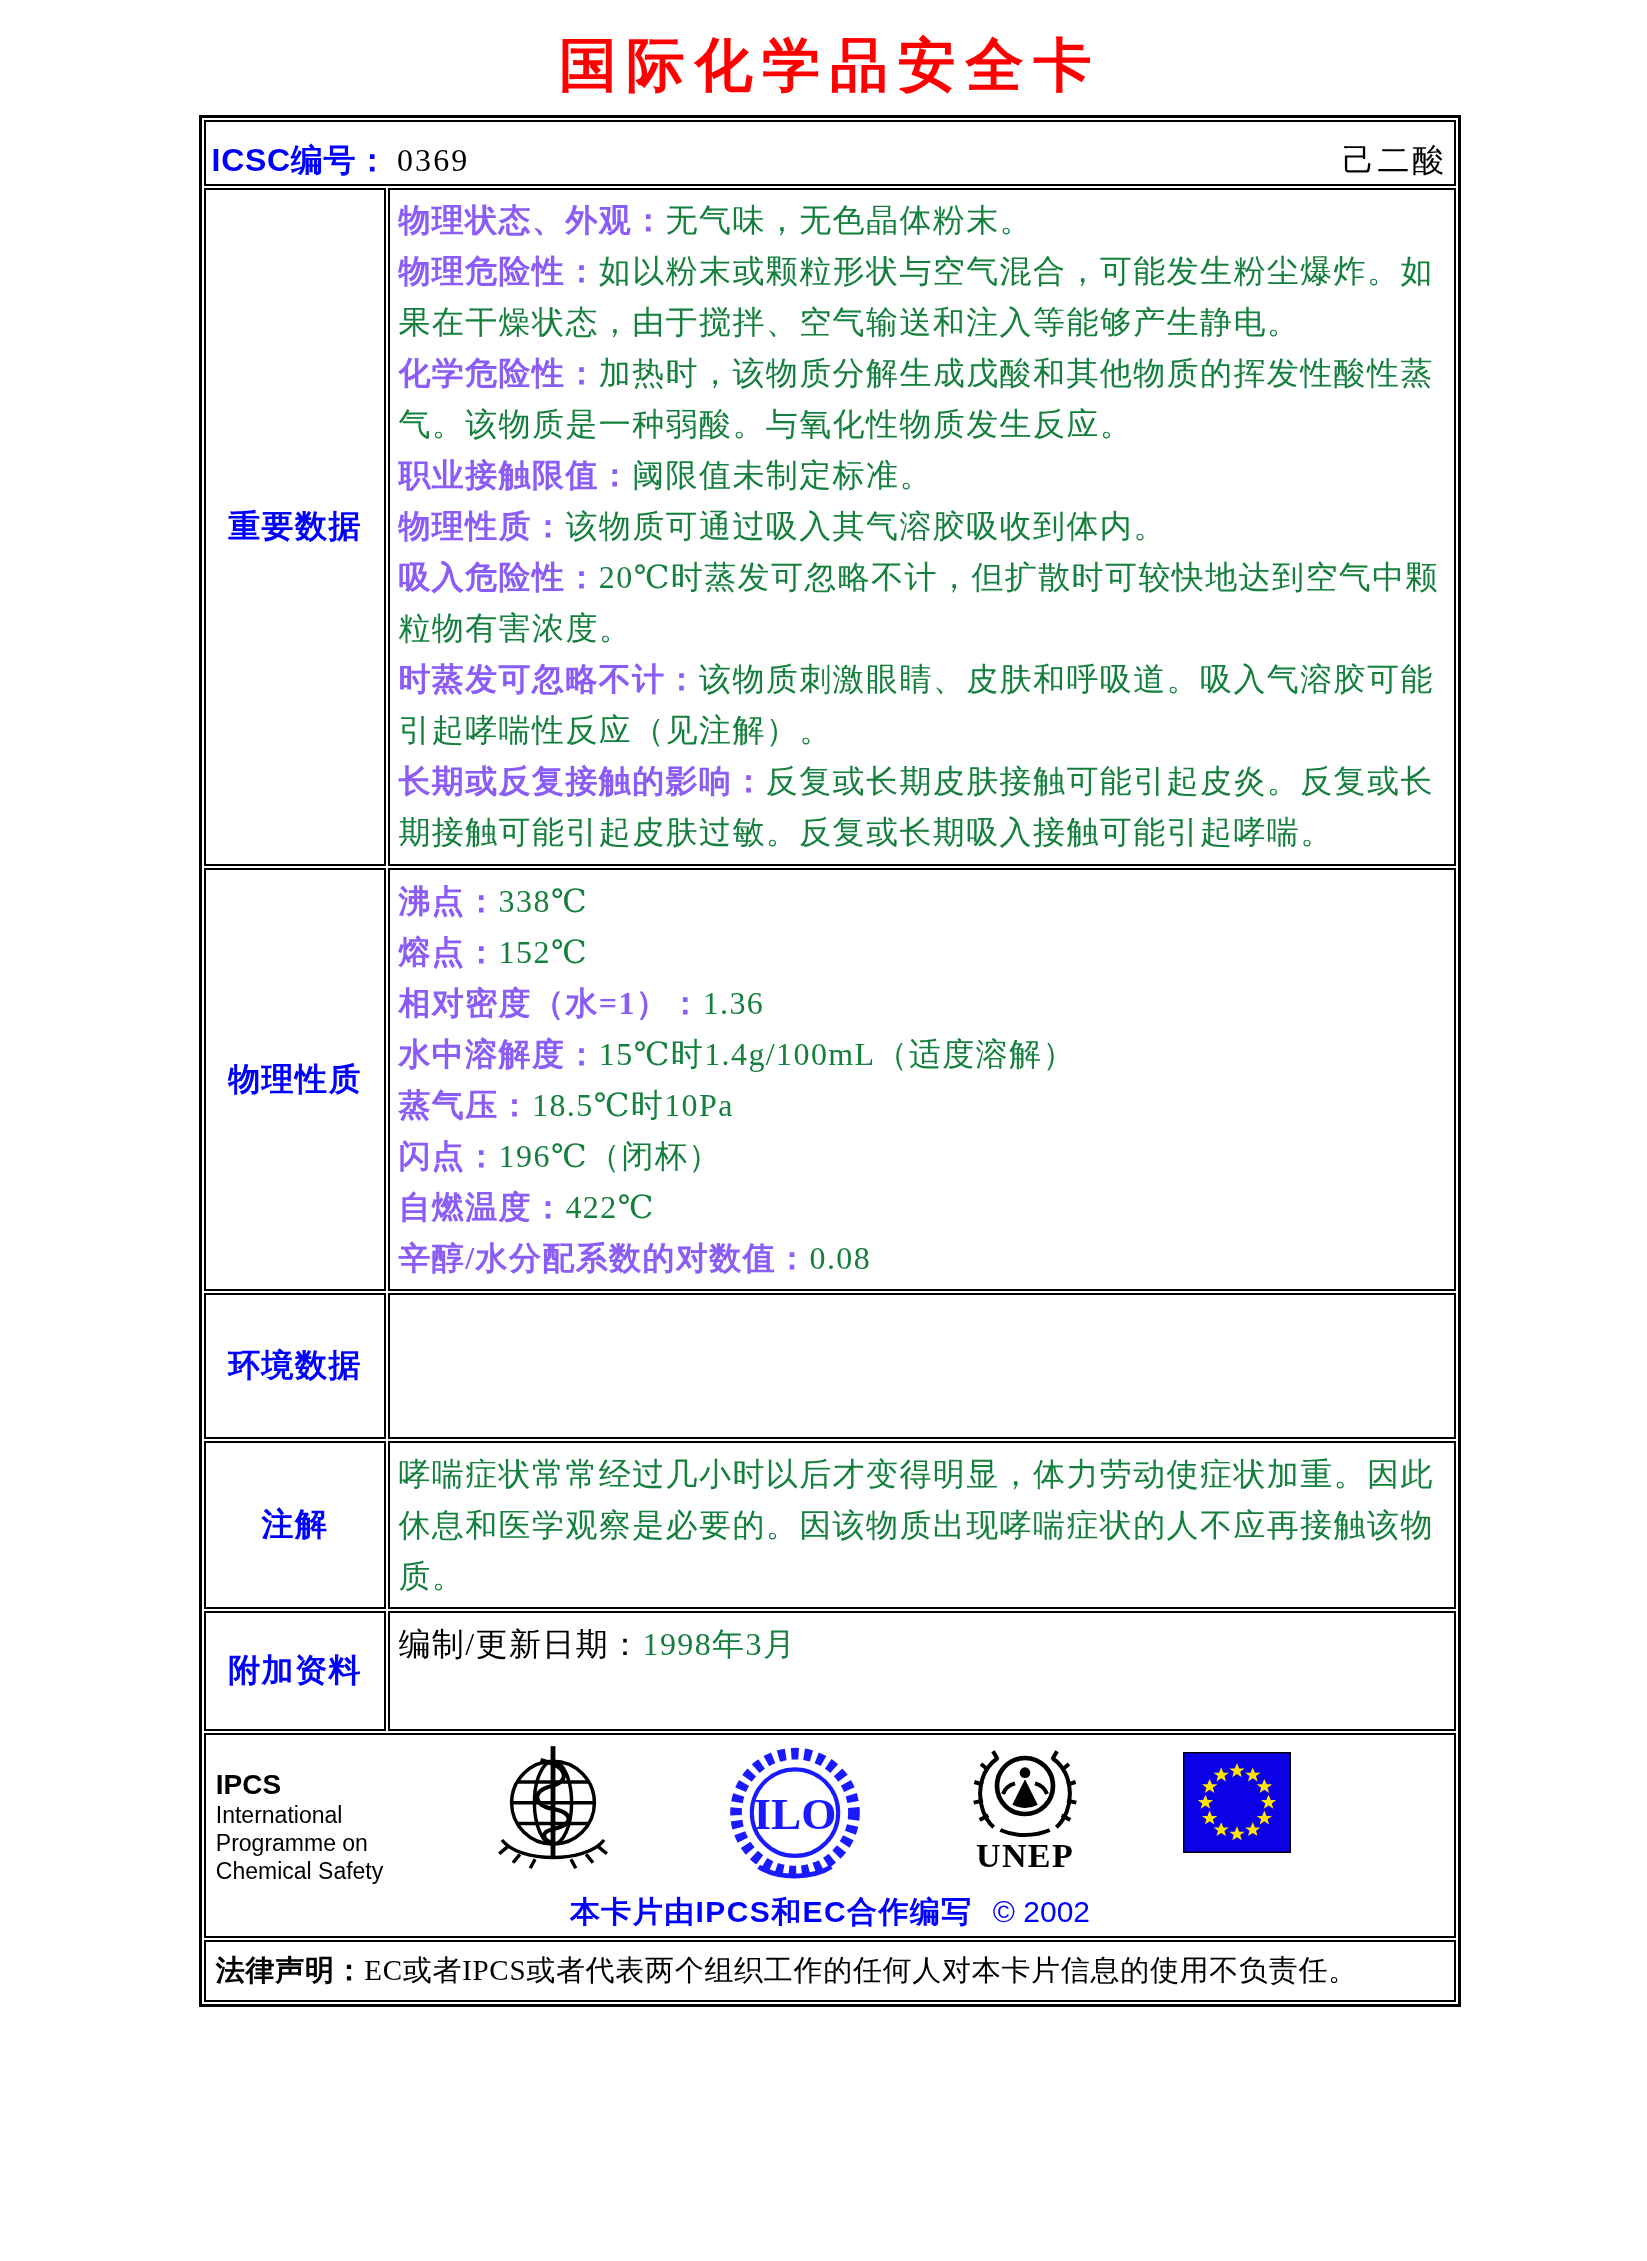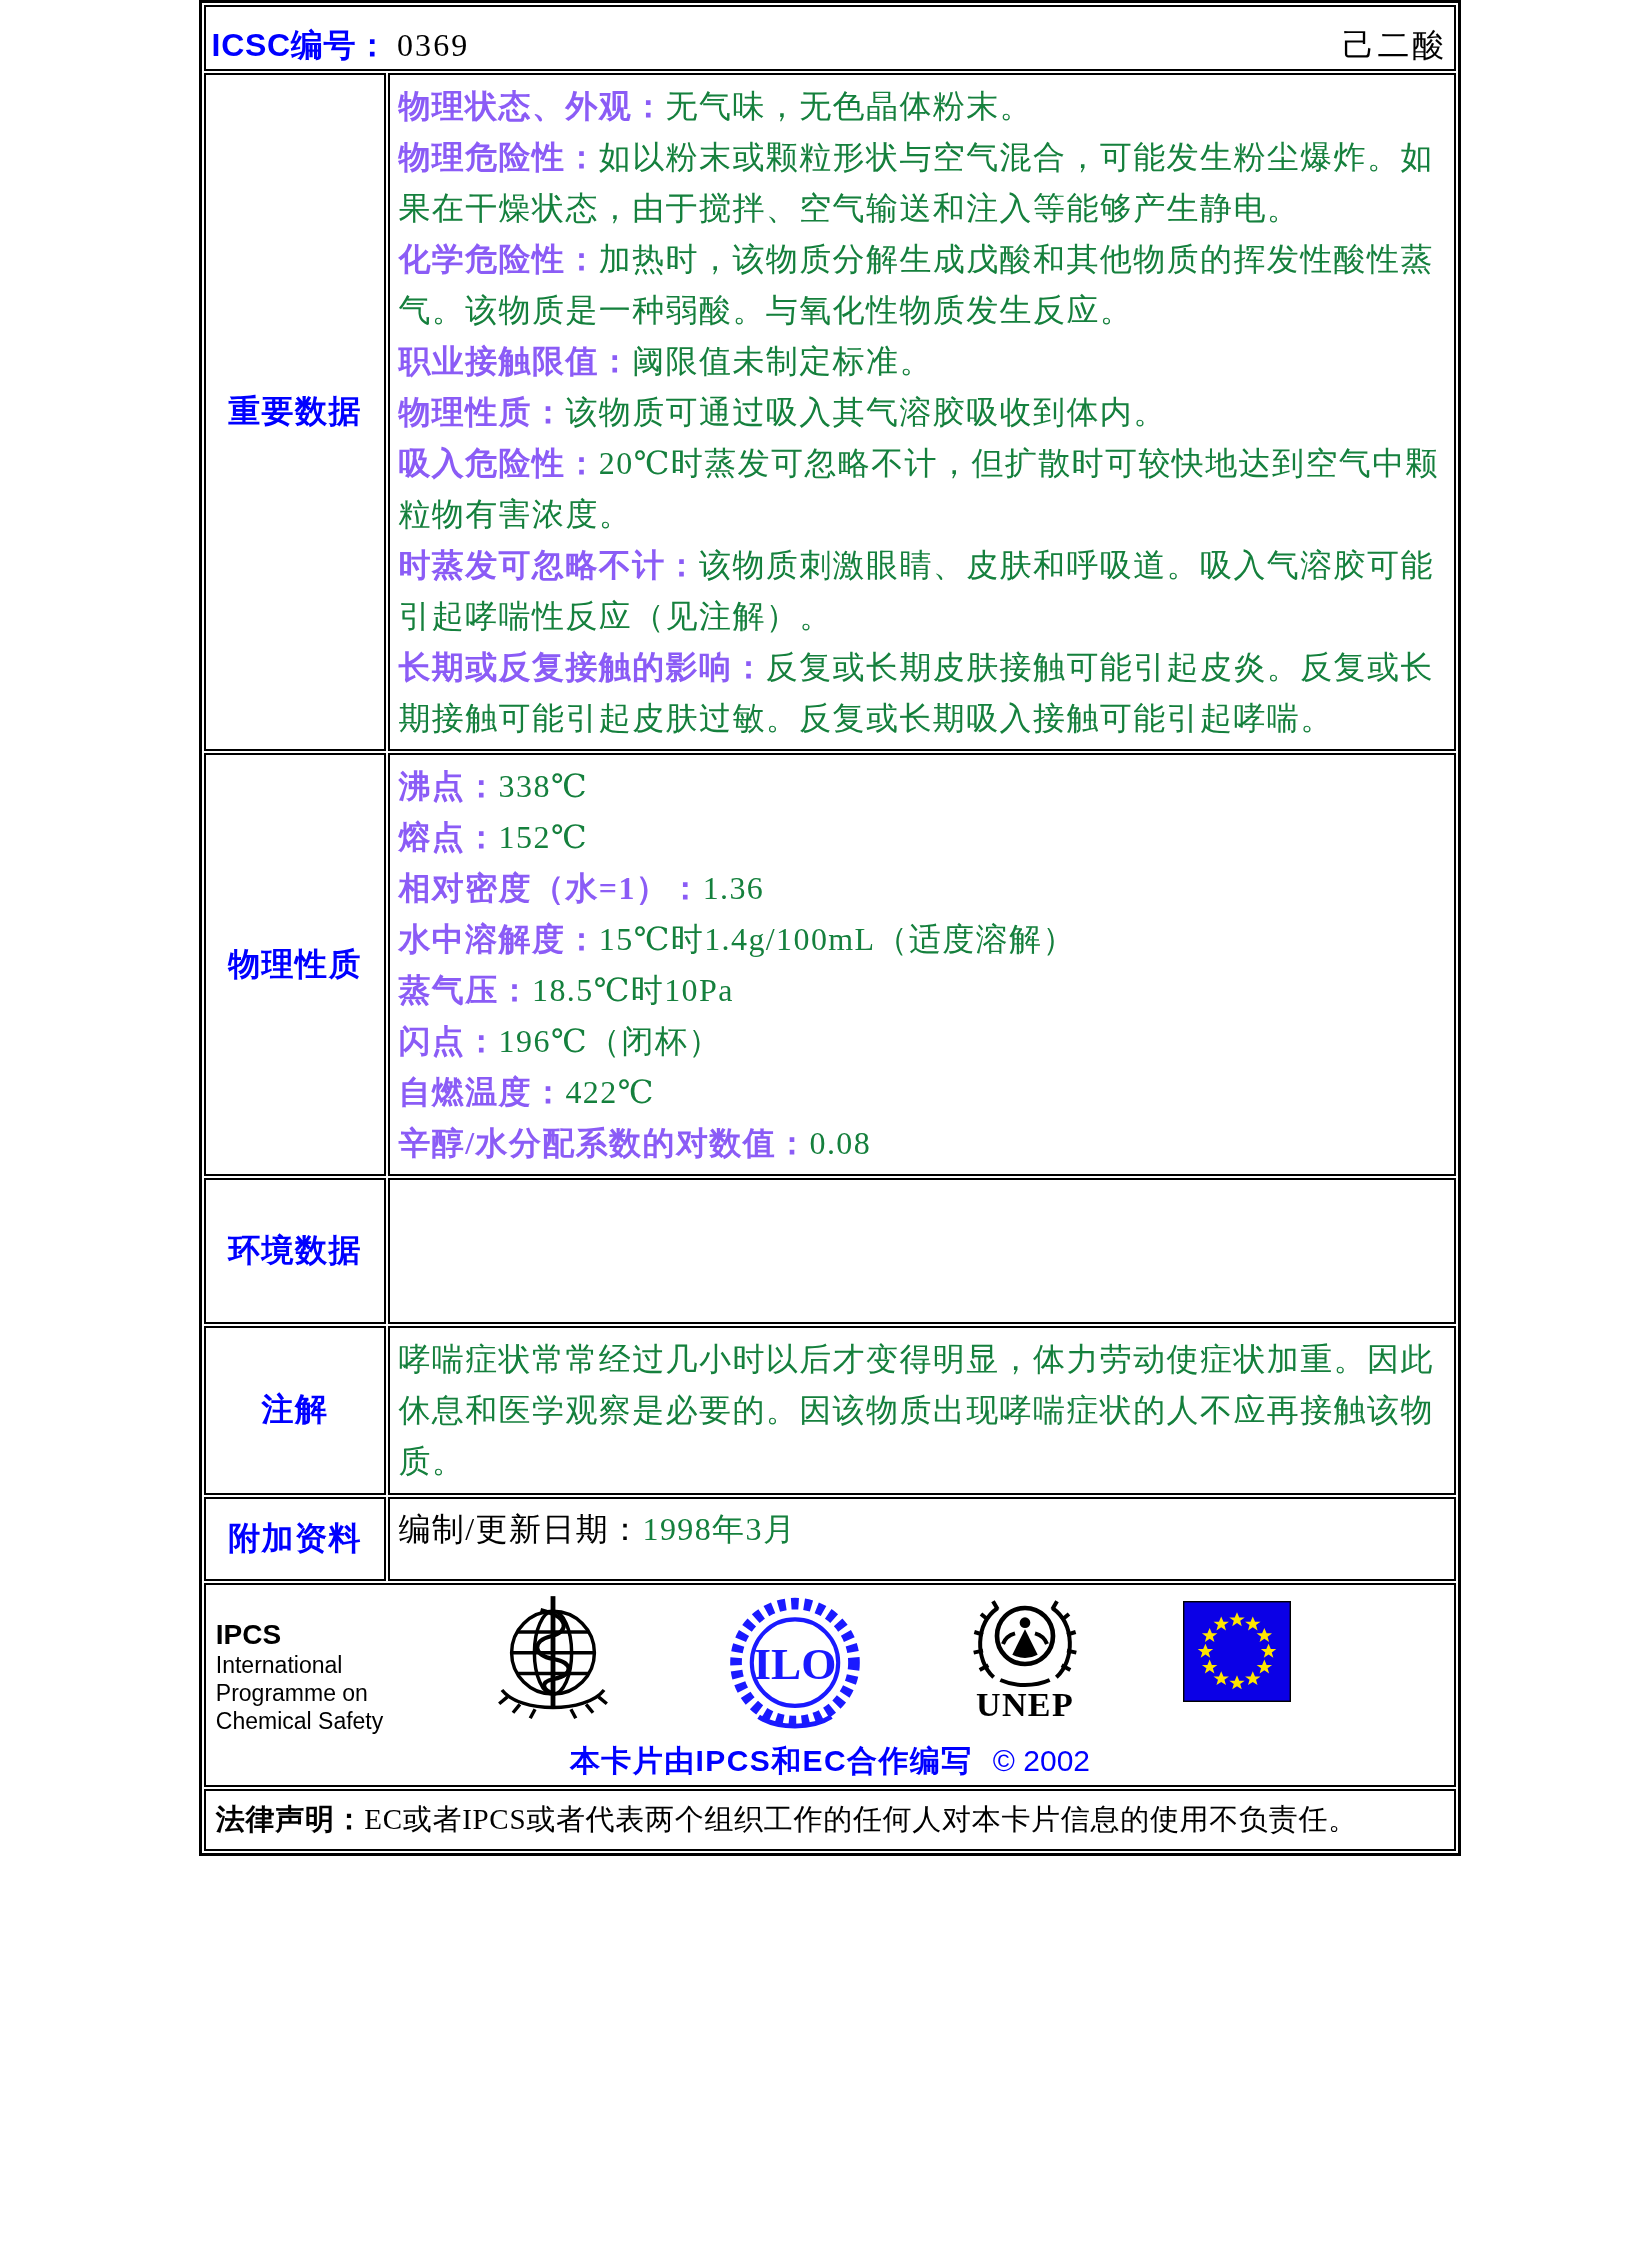--- a/index.html
+++ b/index.html
@@ -143,20 +143,23 @@
     color:#000;
   }
   .legal-text{color:#000;}
   svg{display:block;}
 </style>
 </head>
 <body>
 
 <div class="page">
 
+  <div class="title-wrap">
+    <h1 class="page-title">国际化学品安全卡</h1>
+  </div>
 
   <table class="card">
     <colgroup>
       <col style="width:182px">
       <col>
     </colgroup>
     <tbody>
       <tr>
         <td class="cell header-cell" colspan="2">
           <div class="header-flex">
@@ -202,21 +205,21 @@
           <td class="cell content-cell" style="height: 146px;"></td>
         </tr>
         <tr>
           <td class="cell label-cell"><span class="section-label">注解</span></td>
           <td class="cell content-cell" style="height: 146px;">
             <div class="content-line"><span class="item-text">哮喘症状常常经过几小时以后才变得明显，体力劳动使症状加重。因此休息和医学观察是必要的。因该物质出现哮喘症状的人不应再接触该物质。</span></div>
           </td>
         </tr>
         <tr>
           <td class="cell label-cell"><span class="section-label">附加资料</span></td>
-          <td class="cell content-cell" style="height: 84px;">
+          <td class="cell content-cell" style="height: 120px;">
             <div class="content-line"><span class="item-label-plain">编制/更新日期：</span><span class="item-text">1998年3月</span></div>
           </td>
         </tr>
       </tbody>
 
     <tbody>
       <tr>
         <td class="cell logos-cell" colspan="2">
           <div class="logos-flex">
             <div class="ipcs-block">

